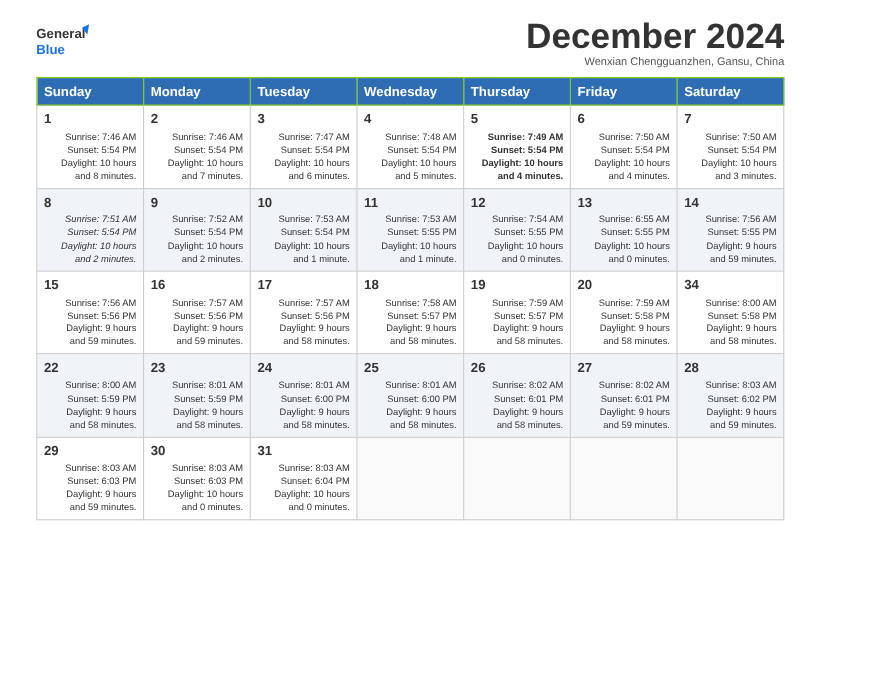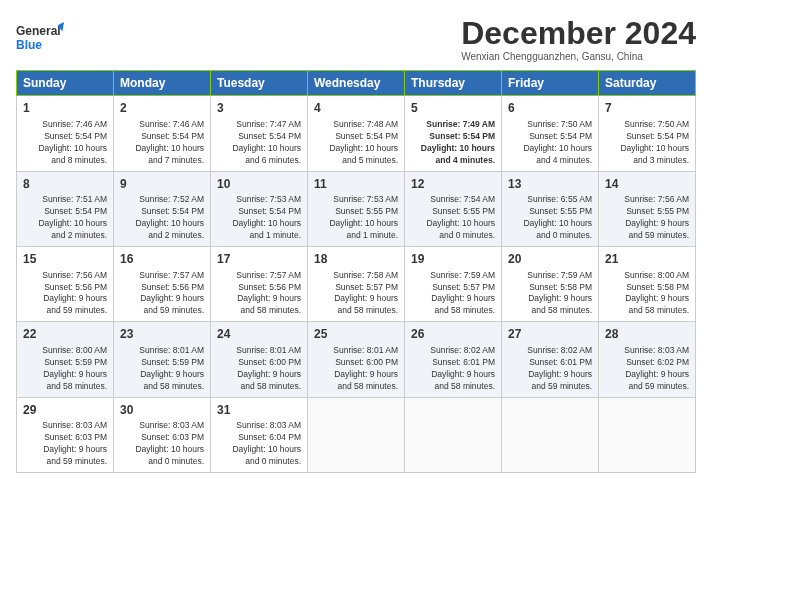--- a/index.html
+++ b/index.html
@@ -6,33 +6,34 @@
     body {
       font-family: Arial, sans-serif;
       background: #fff;
       width: 792px;
       height: 612px;
       overflow: hidden;
     }
     .container {
       width: 712px;
       padding: 16px 16px 10px 16px;
+      margin-left: 17px;
     }
     .header-row {
       display: flex;
       align-items: flex-start;
       justify-content: space-between;
       margin-bottom: 8px;
     }
     .logo {
       display: flex;
       align-items: center;
     }
     .title-block {
-      text-align: left;
+      text-align: right;
     }
     .month-title {
       font-size: 32px;
       font-weight: bold;
       color: #333;
       line-height: 1.1;
     }
     .subtitle {
       font-size: 10px;
       color: #555;
@@ -158,21 +159,21 @@
             <span class="day-num">7</span>
             <div class="day-info" style="white-space: pre-line;">Sunrise: 7:50 AM
 Sunset: 5:54 PM
 Daylight: 10 hours
 and 3 minutes.</div>
           </td>
         </tr>
         <tr>
           <td>
             <span class="day-num">8</span>
-            <div class="day-info" style="white-space: pre-line;">Sunrise: 7:51 AM
+            <div class="day-info" style="white-space: pre-line; font-style: italic;">Sunrise: 7:51 AM
 Sunset: 5:54 PM
 Daylight: 10 hours
 and 2 minutes.</div>
           </td>
           <td>
             <span class="day-num">9</span>
             <div class="day-info" style="white-space: pre-line;">Sunrise: 7:52 AM
 Sunset: 5:54 PM
 Daylight: 10 hours
 and 2 minutes.</div>
@@ -250,21 +251,21 @@
 and 58 minutes.</div>
           </td>
           <td>
             <span class="day-num">20</span>
             <div class="day-info" style="white-space: pre-line;">Sunrise: 7:59 AM
 Sunset: 5:58 PM
 Daylight: 9 hours
 and 58 minutes.</div>
           </td>
           <td>
-            <span class="day-num">21</span>
+            <span class="day-num">34</span>
             <div class="day-info" style="white-space: pre-line;">Sunrise: 8:00 AM
 Sunset: 5:58 PM
 Daylight: 9 hours
 and 58 minutes.</div>
           </td>
         </tr>
         <tr>
           <td>
             <span class="day-num">22</span>
             <div class="day-info" style="white-space: pre-line;">Sunrise: 8:00 AM

